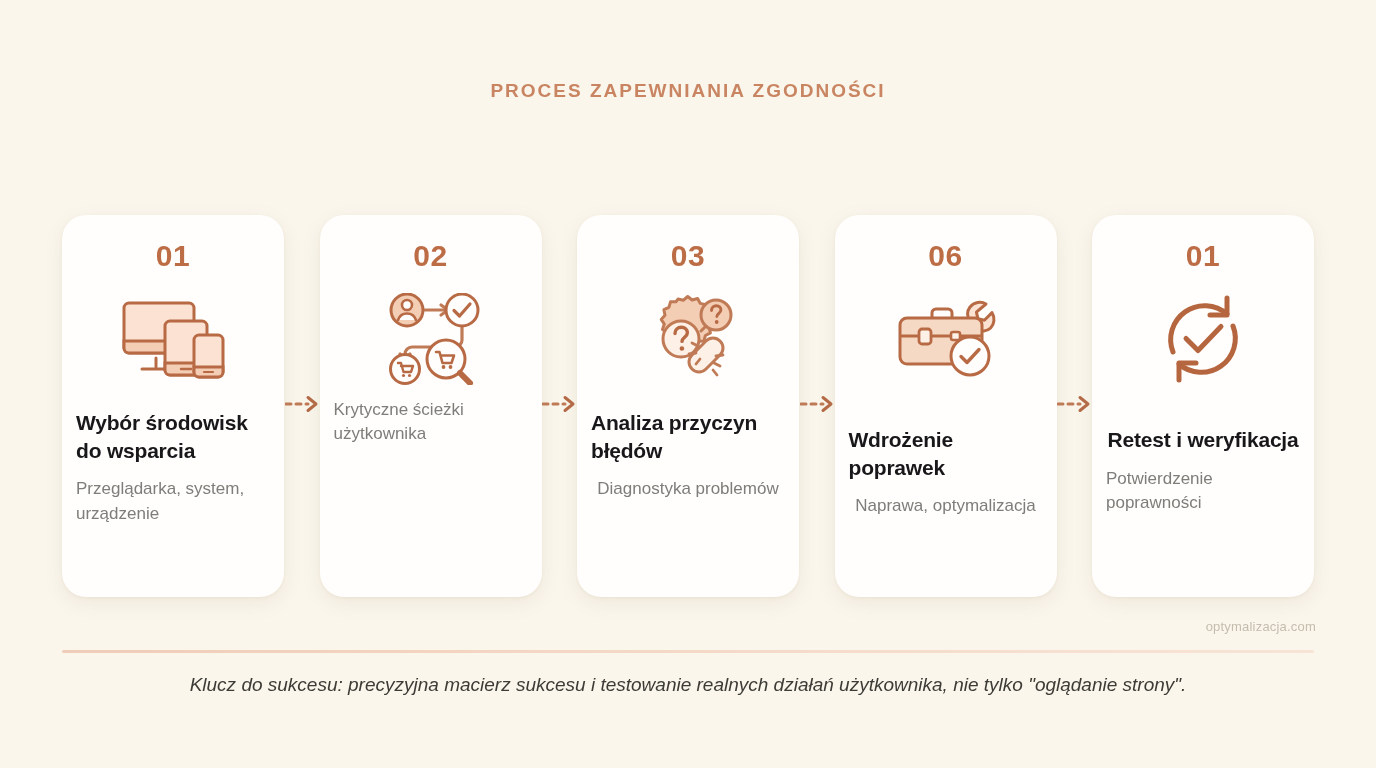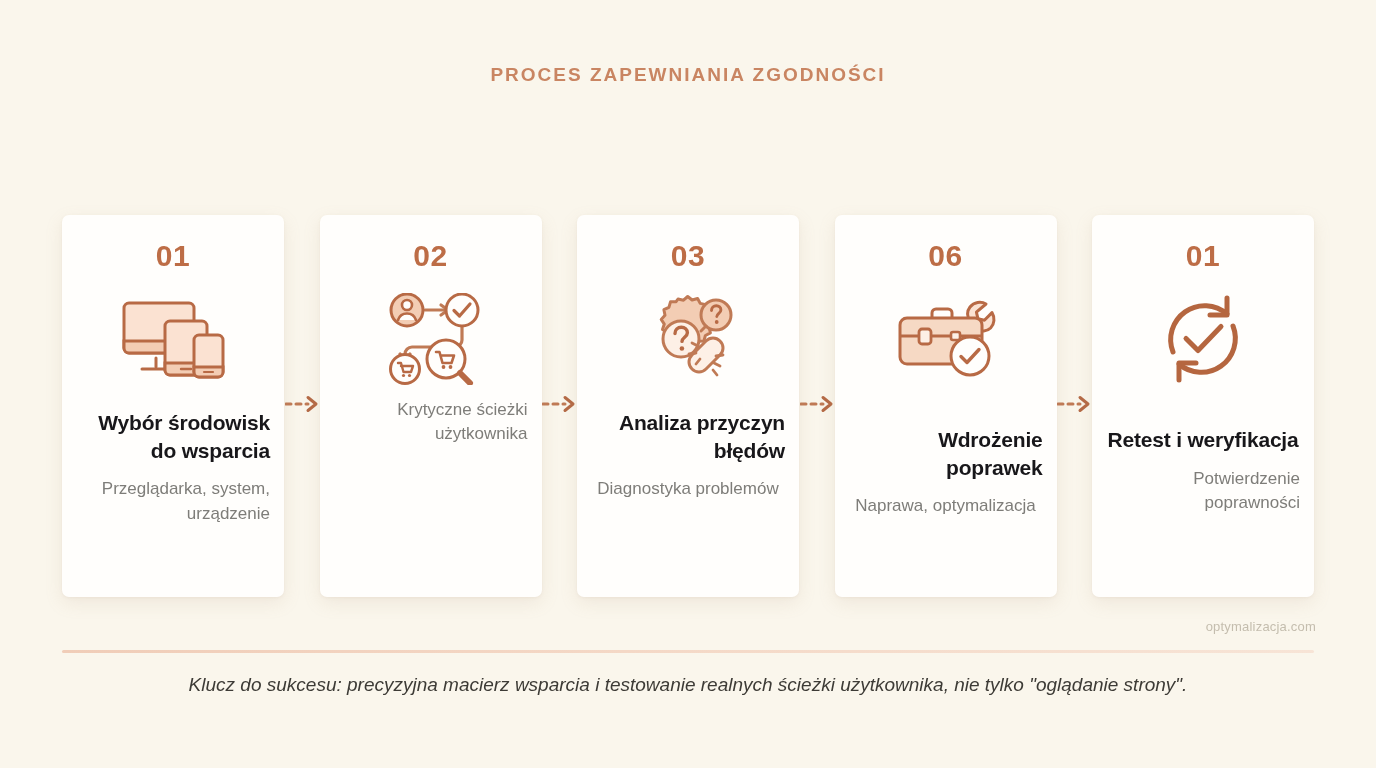--- a/index.html
+++ b/index.html
@@ -17,21 +17,21 @@
     color: #2b2a25;
     position: relative;
   }
 
   .infographic {
     width: 1376px;
     height: 652px;
     position: relative;
     display: flex;
     flex-direction: column;
-    padding: 0;
+    padding: 16px;
   }
 
   
   .header {
     text-align: center;
     padding-top: 64px;
   }
 
   .eyebrow {
     font-size: 19px;
@@ -60,28 +60,28 @@
     height: 382px;
     display: flex;
     align-items: stretch;
     justify-content: space-between;
   }
 
   .step-card {
     position: relative;
     width: 222px;
     background: #fffefc;
-    border-radius: 7px;
+    border-radius: 24px;
     box-shadow: 0 6px 18px rgba(176,150,120,0.14),
                 0 1px 3px rgba(176,150,120,0.10);
     display: flex;
     flex-direction: column;
     align-items: center;
     padding: 26px 14px 22px 14px;
-    text-align: right;
+    text-align: left;
   }
 
   .step-number {
     font-size: 30px;
     font-weight: 700;
     color: #bd6d46;
     letter-spacing: 0.5px;
     line-height: 1;
   }
 
@@ -320,16 +320,16 @@
           <path d="M31 46.5l12 12 23-24" stroke="#b5663f" stroke-width="5" fill="none" stroke-linecap="round" stroke-linejoin="round"></path>
         </svg>
       </div>
       <div class="step-title">Retest i weryfikacja</div>
       <div class="step-desc">Potwierdzenie poprawności</div>
     </div>
 
   </div>
 
   <div class="divider"></div>
-  <div class="footnote">Klucz do sukcesu: precyzyjna macierz wsparcia i testowanie realnych ścieżki użytkownika, nie tylko "oglądanie strony".</div>
+  <div class="footnote">Klucz do sukcesu: precyzyjna macierz sukcesu i testowanie realnych działań użytkownika, nie tylko "oglądanie strony".</div>
   <div class="watermark">optymalizacja.com</div>
 
 </div>
 
 </body></html>

